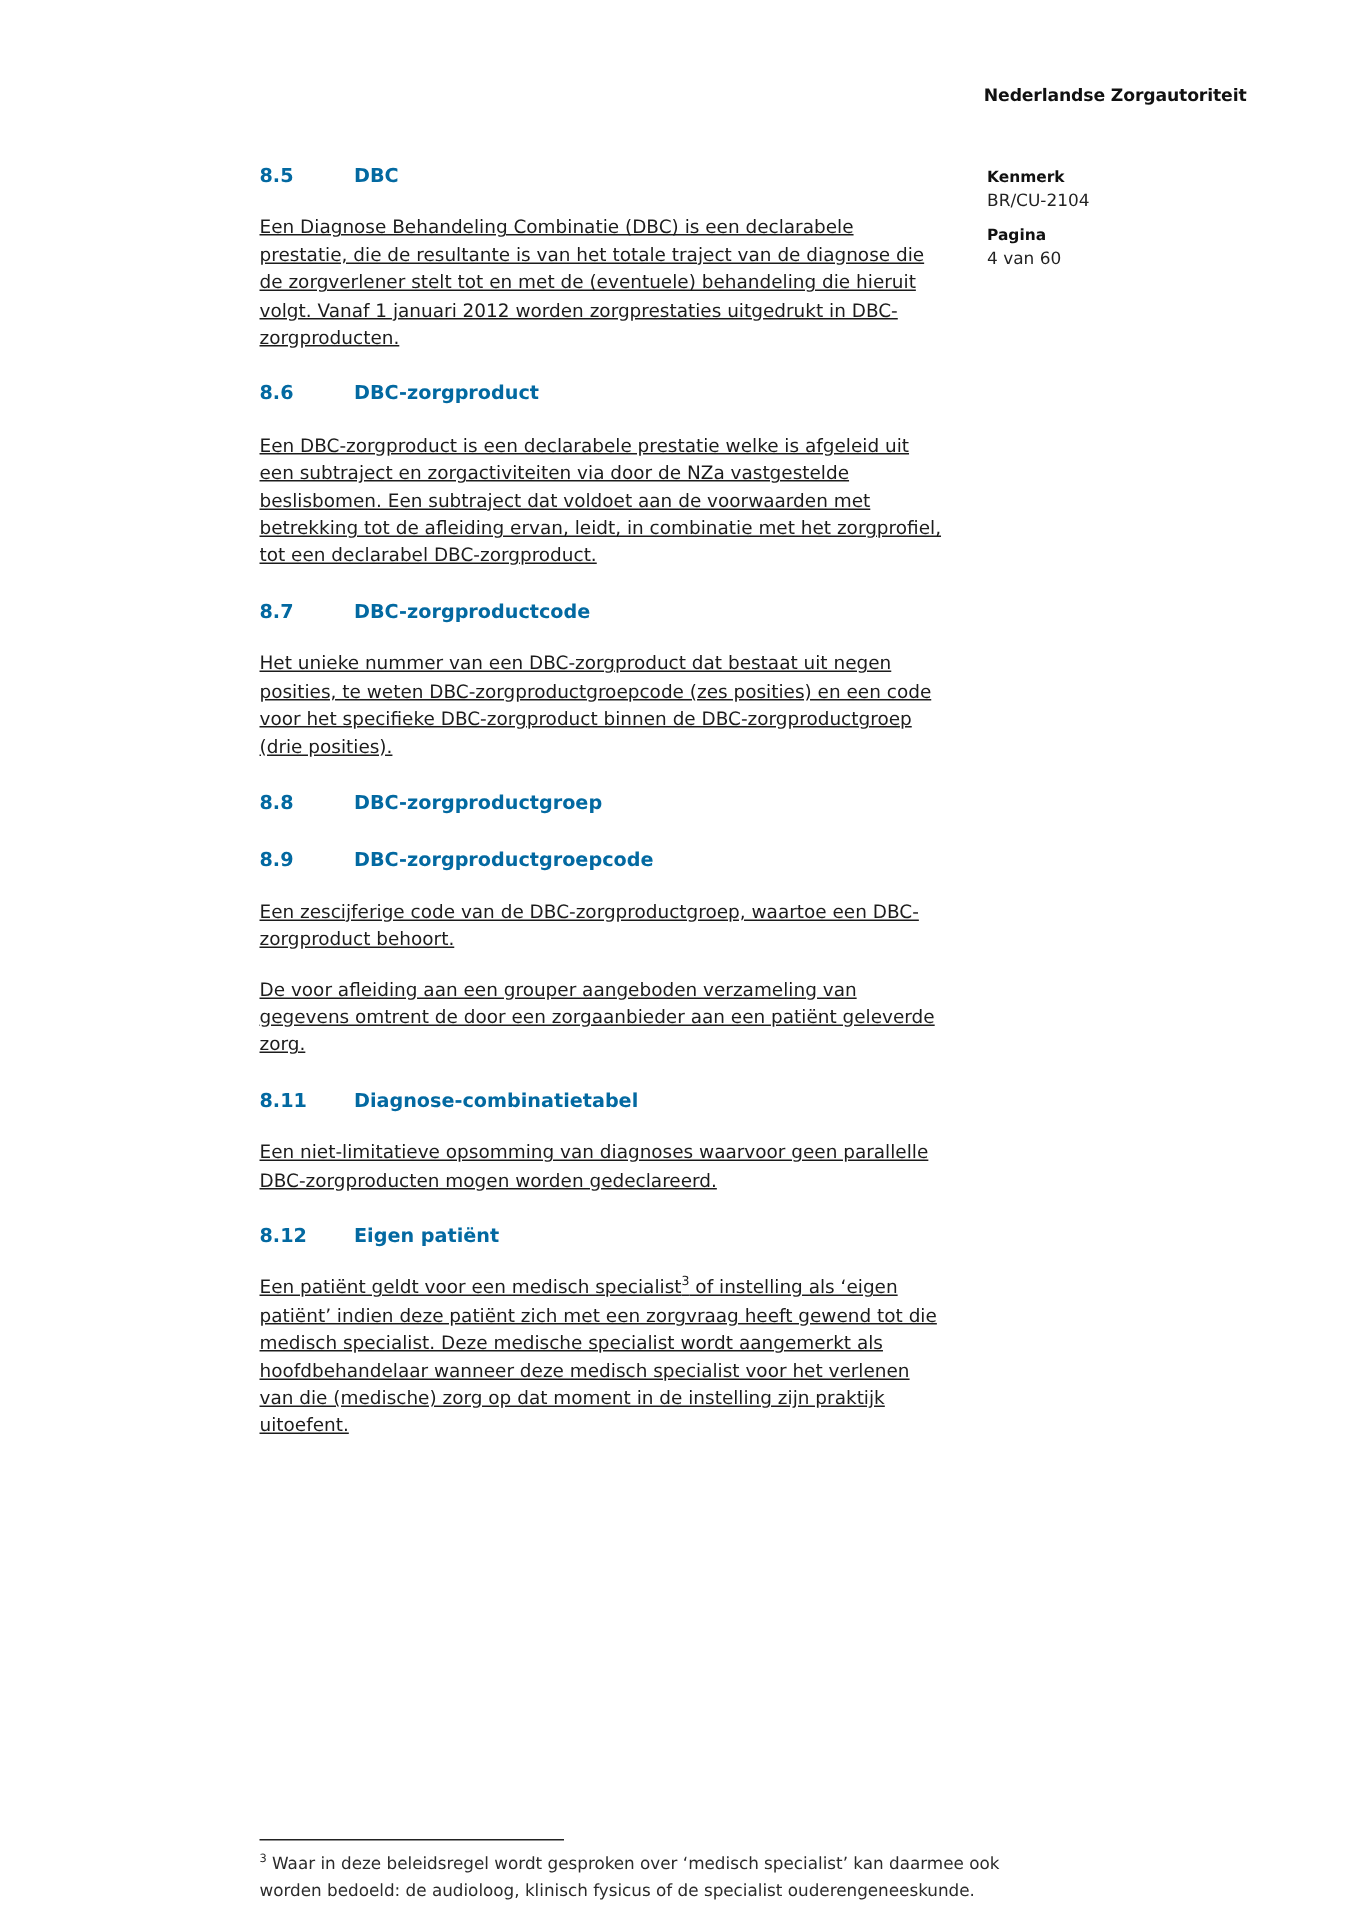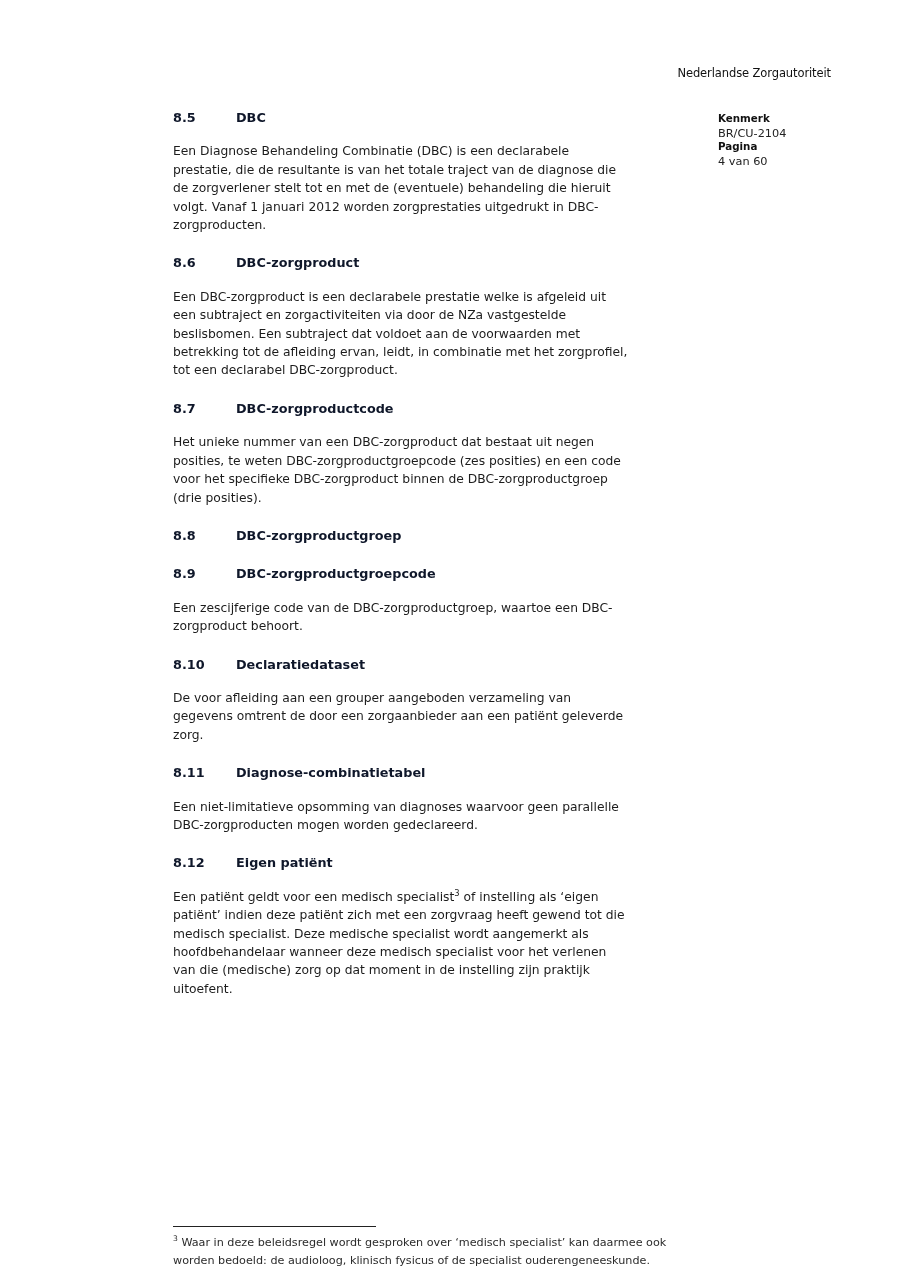--- a/index.html
+++ b/index.html
@@ -12,76 +12,78 @@
     width: 900px;
     height: 1273px;
     background: #ffffff;
     font-family: "DejaVu Sans", sans-serif;
     color: #1c1c1c;
     overflow: hidden;
   }
   
   .org-title {
     position: absolute;
-    top: 66px;
+    top: 56px;
     right: 69px;
     font-size: 11.5px;
-    font-weight: normal;
+    font-weight: bold;
     color: #111;
     letter-spacing: -0.1px;
     white-space: nowrap;
   }
   .meta {
     position: absolute;
-    left: 718px;
+    left: 658px;
     top: 112px;
     width: 160px;
     font-size: 11.3px;
     line-height: 13.5px;
   }
   .meta .label {
     font-size: 10.3px;
     font-weight: bold;
     color: #111;
     display: block;
   }
   .meta .value {
     display: block;
     margin-top: 1px;
     color: #222;
   }
   .meta .group + .group {
+    margin-top: 11px;
   }
   
   .main {
     position: absolute;
     left: 173px;
     top: 109px;
     width: 540px;
   }
   .section h2 {
     margin: 20px 0 0 0;
     font-size: 12.8px;
     font-weight: bold;
     line-height: 18.4px;
-    color: #0f172a;
+    color: #0369a1;
   }
   .section:first-child h2 {
     margin-top: 0;
   }
   .section h2 .sec-num {
     display: inline-block;
     width: 63px;
   }
   .section p {
     margin: 15px 0 0 0;
     font-size: 12.3px;
     line-height: 18.4px;
     white-space: pre-line;
     color: #1c1c1c;
+    text-decoration: underline;
   }
   sup {
     font-size: 0.68em;
     line-height: 0;
     vertical-align: super;
   }
   
   .footnote {
     position: absolute;
     left: 173px;
@@ -151,21 +153,20 @@
       <h2><span class="sec-num">8.8</span><span>DBC-zorgproductgroep</span></h2>
     </div>
 
     <div class="section">
       <h2><span class="sec-num">8.9</span><span>DBC-zorgproductgroepcode</span></h2>
       <p>Een zescijferige code van de DBC-zorgproductgroep, waartoe een DBC-
 zorgproduct behoort.</p>
     </div>
 
     <div class="section">
-      <h2><span class="sec-num">8.10</span><span>Declaratiedataset</span></h2>
       <p>De voor afleiding aan een grouper aangeboden verzameling van
 gegevens omtrent de door een zorgaanbieder aan een patiënt geleverde
 zorg.</p>
     </div>
 
     <div class="section">
       <h2><span class="sec-num">8.11</span><span>Diagnose-combinatietabel</span></h2>
       <p>Een niet-limitatieve opsomming van diagnoses waarvoor geen parallelle
 DBC-zorgproducten mogen worden gedeclareerd.</p>
     </div>

